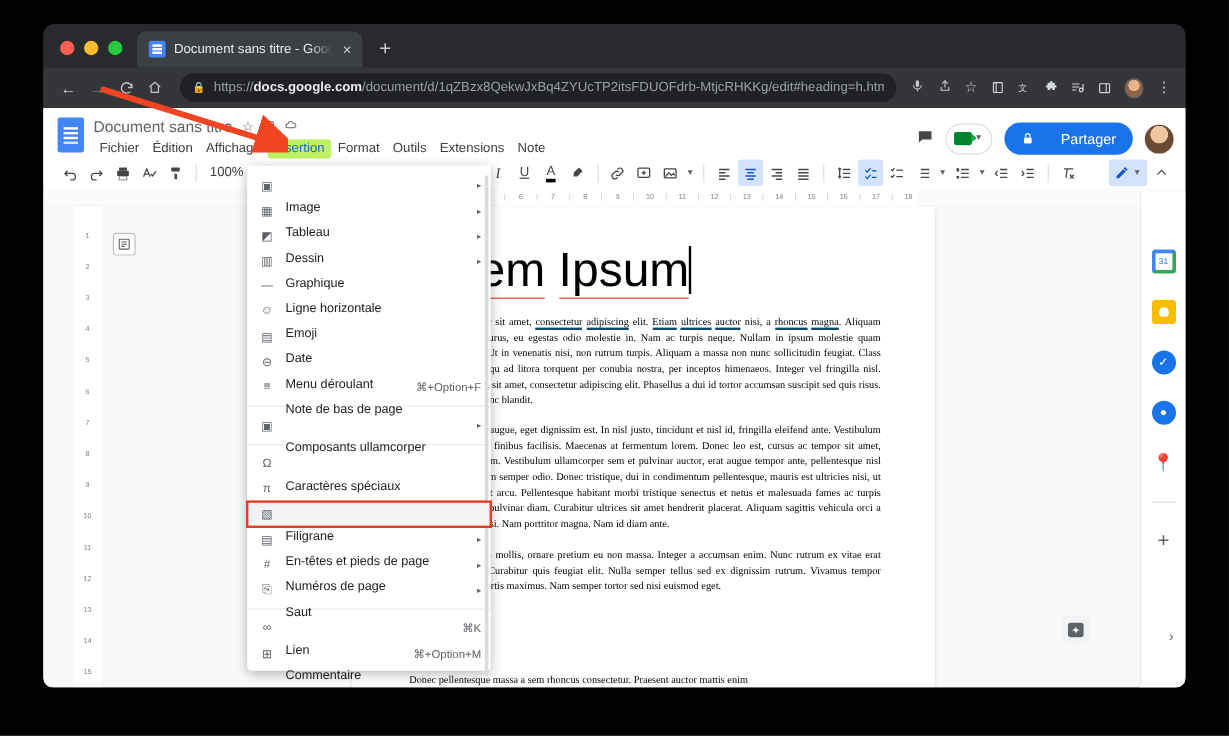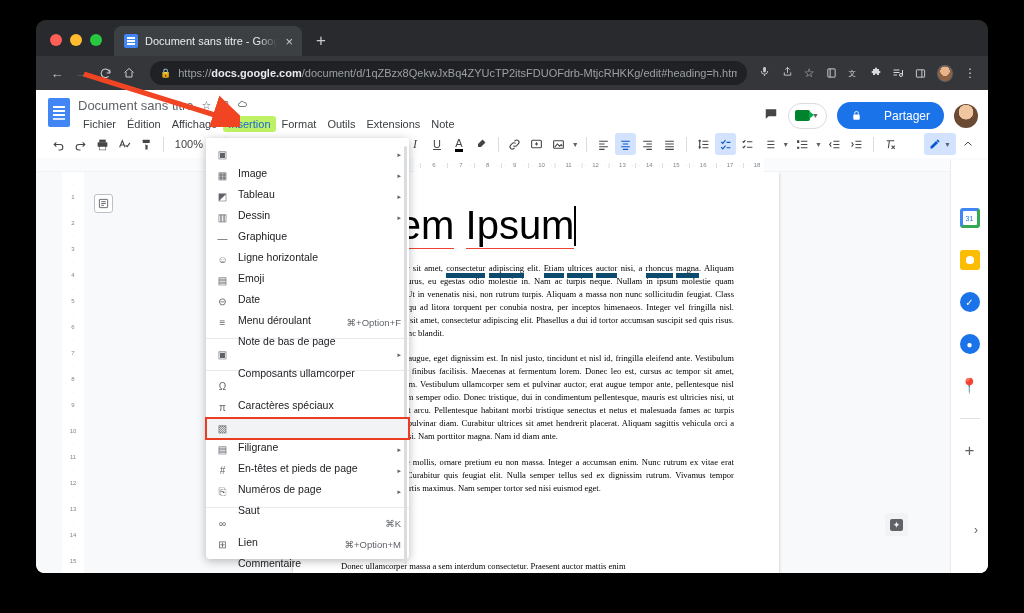--- a/index.html
+++ b/index.html
@@ -307,21 +307,21 @@
   }
   .doc-p {
     font-family: "Liberation Serif", serif;
     font-size: 8.6px;
     line-height: 12.9px;
     text-align: justify;
     color: #000;
     margin-top: 14px;
   }
   .doc-p.tight { margin-top: 13px; }
-  .spw { border-bottom: 5px solid #0c4a6e; margin-top: 21px; }
+  .spw { border-bottom: 2px solid #0c4a6e; margin-top: 21px; }
 
   
   #right-rail {
     position: absolute;
     right: 0; top: 70px;
     width: 38px; height: 483px;
     background: #fff;
     border-left: 1px solid #e8eaed;
     display: flex; flex-direction: column; align-items: center;
     padding-top: 48px; gap: 22px;
@@ -787,21 +787,21 @@
         <h1 id="doc-h1">
           <span class="sp">Lorem</span>
           <span class="sp">Ipsum</span><span id="caret"></span>
         </h1>
         <p class="doc-p">Lorem ipsum dolor sit amet, <span class="spw">consectetur</span> <span class="spw">adipiscing</span> elit. <span class="spw">Etiam</span> <span class="spw">ultrices</span> <span class="spw">auctor</span> nisi, a <span class="spw">rhoncus</span> <span class="spw">magna</span>. Aliquam tincidunt mauris purus, eu egestas odio molestie in. Nam ac turpis neque. Nullam in ipsum molestie quam porttitor euismod. Ut in venenatis nisi, non rutrum turpis. Aliquam a massa non nunc sollicitudin feugiat. Class aptent taciti sociosqu ad litora torquent per conubia nostra, per inceptos himenaeos. Integer vel fringilla nisl. Lorem ipsum dolor sit amet, consectetur adipiscing elit. Phasellus a dui id tortor accumsan suscipit sed quis risus. Nunc in lacus in nunc blandit.</p>
         <p class="doc-p tight">Nam sit amet velit augue, eget dignissim est. In nisl justo, tincidunt et nisl id, fringilla eleifend ante. Vestibulum ac lectus ut magna finibus facilisis. Maecenas at fermentum lorem. Donec leo est, cursus ac tempor sit amet, aliquet sit amet diam. Vestibulum ullamcorper sem et pulvinar auctor, erat augue tempor ante, pellentesque nisl purus quis nisl. Nam semper odio. Donec tristique, dui in condimentum pellentesque, mauris est ultricies nisi, ut faucibus mi urna et arcu. Pellentesque habitant morbi tristique senectus et netus et malesuada fames ac turpis egestas. Etiam vel pulvinar diam. Curabitur ultrices sit amet hendrerit placerat. Aliquam sagittis vehicula orci a tempor. Nulla facilisi. Nam porttitor magna. Nam id diam ante.</p>
         <p class="doc-p tight">Maecenas ac neque mollis, ornare pretium eu non massa. Integer a accumsan enim. Nunc rutrum ex vitae erat dapibus faucibus. Curabitur quis feugiat elit. Nulla semper tellus sed ex dignissim rutrum. Vivamus tempor mauris eu arcu lobortis maximus. Nam semper tortor sed nisi euismod eget.</p>
       </div>
 
       <div style="position:absolute;left:257px;top:405px;width:486px;"></div>
-      <p class="doc-p" style="position:absolute;left:305px;top:388px;width:390px;margin:0;">Donec ullamcorper massa a sem interdum consectetur. Praesent auctor mattis enim</p>
+      <p class="doc-p" style="position:absolute;left:305px;top:388px;width:390px;margin:0;">Donec pellentesque massa a sem rhoncus consectetur. Praesent auctor mattis enim</p>
     </div>
 
     <div id="insert-menu">
       <div id="menu-items-1">
           <div class="mi">
             <span class="mi-ico">▣</span>
             <span class="mi-label">Image</span>
             <span class="mi-arrow">▸</span>
           </div>
           <div class="mi">

